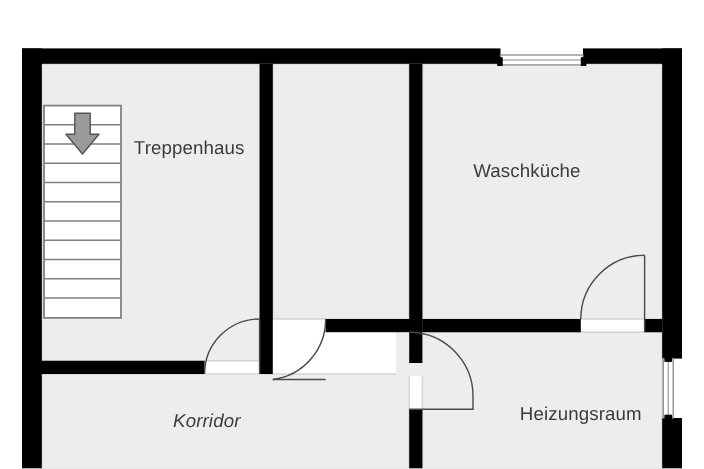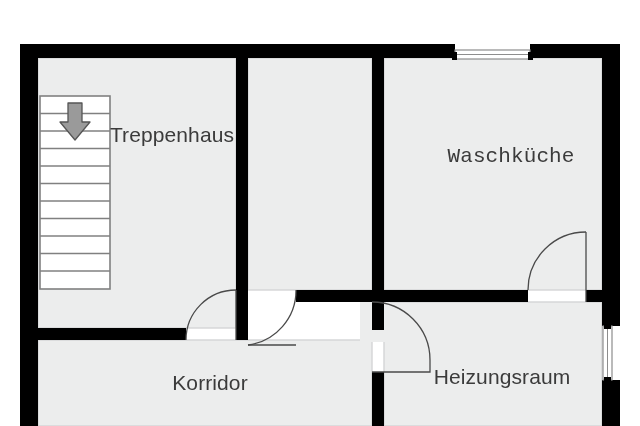--- a/index.html
+++ b/index.html
@@ -21,21 +21,21 @@
   }
   #plan-svg {
     position: absolute;
     left: 0;
     top: 0;
     display: block;
   }
   .room-label {
     position: absolute;
     font-family: "Liberation Sans", sans-serif;
-    font-size: 21px;
+    font-size: 17px;
     color: #3b3b3b;
     white-space: nowrap;
     transform: translate(-50%, -50%);
     letter-spacing: 0.1px;
   }
 </style>
 </head>
 <body>
 
 <div id="plan-stage">
@@ -146,17 +146,17 @@
         <line x1="40" y1="253.5" x2="110" y2="253.5"></line>
         <line x1="40" y1="271.0" x2="110" y2="271.0"></line>
       </g>
 
       <path d="M 68,103 L 82,103 L 82,122 L 90,122 L 75,140 L 60,122 L 68,122 Z" fill="#9a9a9a" stroke="#555555" stroke-width="1.3" stroke-linejoin="round"></path>
     </g>
 
   </svg>
 
   <div class="room-label" style="left:172px; top:135px;">Treppenhaus</div>
-  <div class="room-label" style="left:511px; top:156px;font-family:Liberation Mono, monospace;">Waschküche</div>
-  <div class="room-label" style="left:210px; top:383px;">Korridor</div>
-  <div class="room-label" style="left:502px; top:377px;">Heizungsraum</div>
+  <div class="room-label" style="left:479px; top:156px;">Waschküche</div>
+  <div class="room-label" style="left:188px; top:383px;font-style:italic;">Korridor</div>
+  <div class="room-label" style="left:528px; top:377px;">Heizungsraum</div>
 
 </div>
 
 </body></html>

